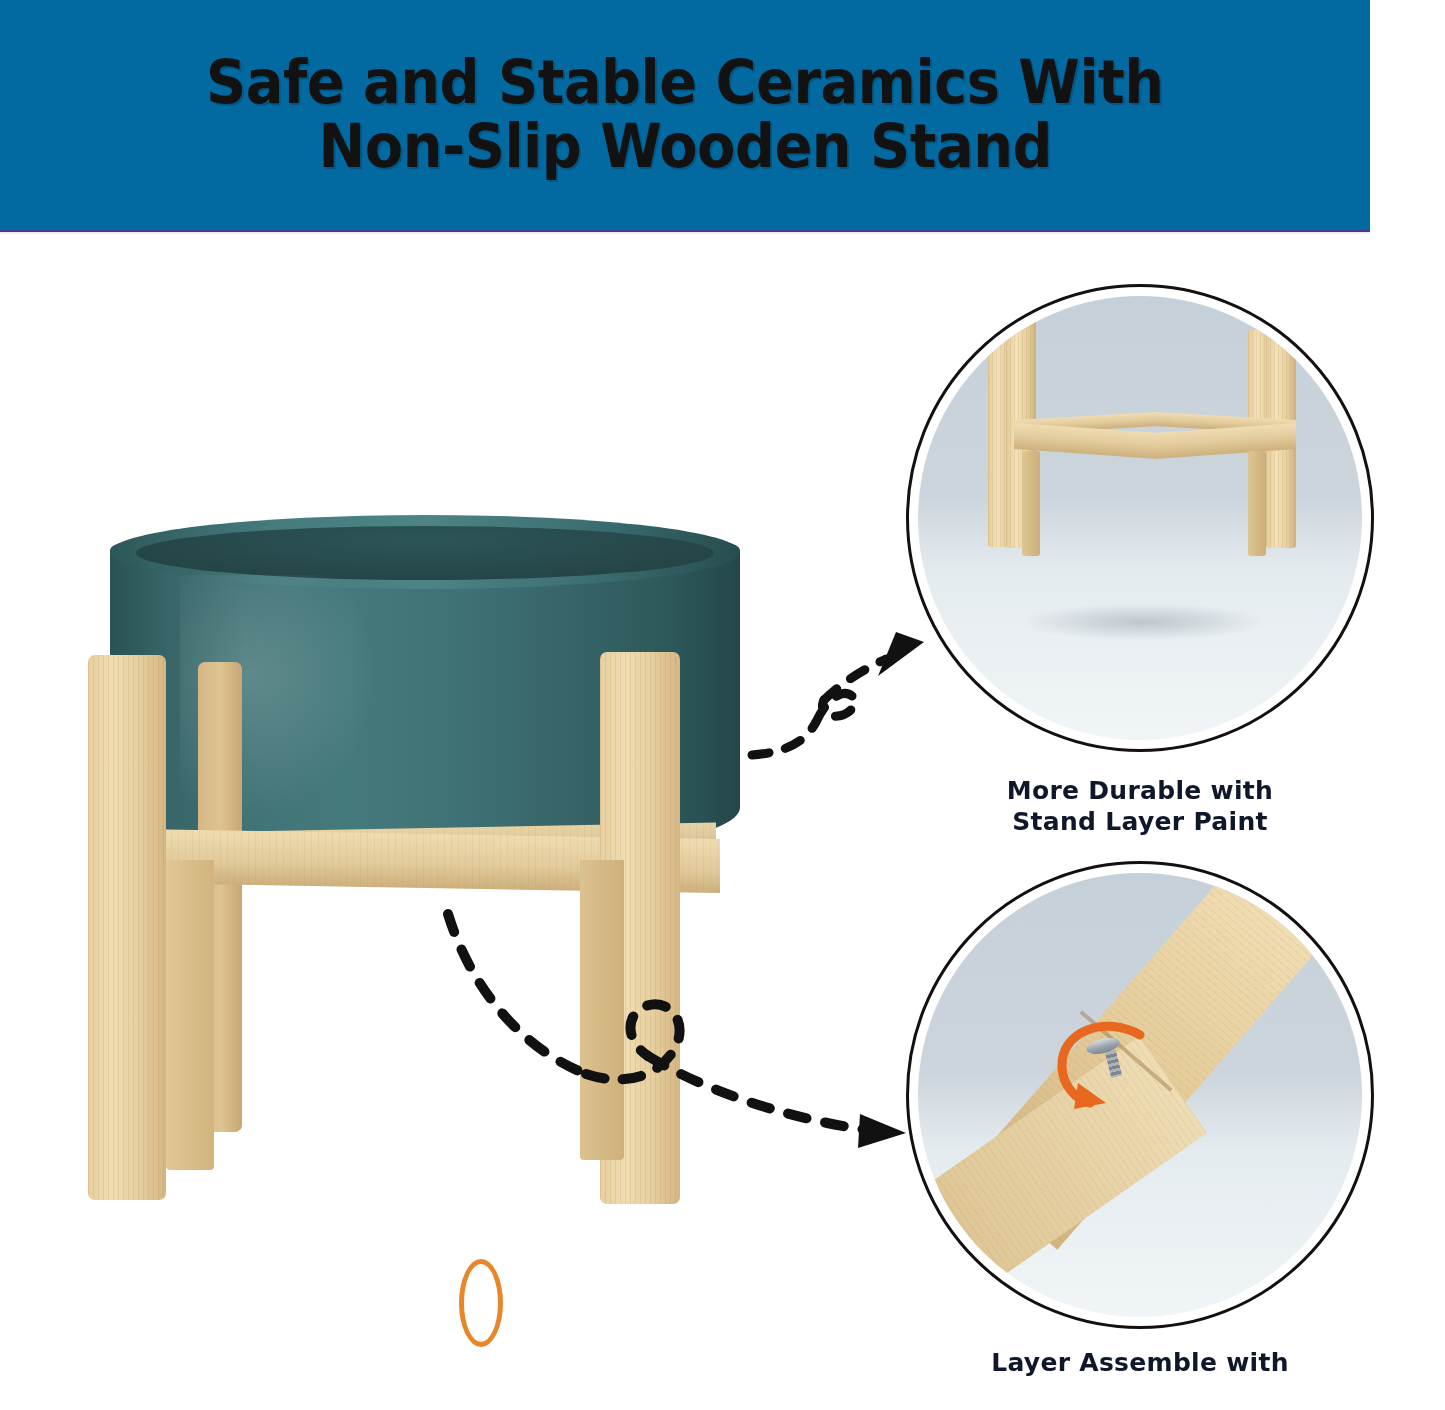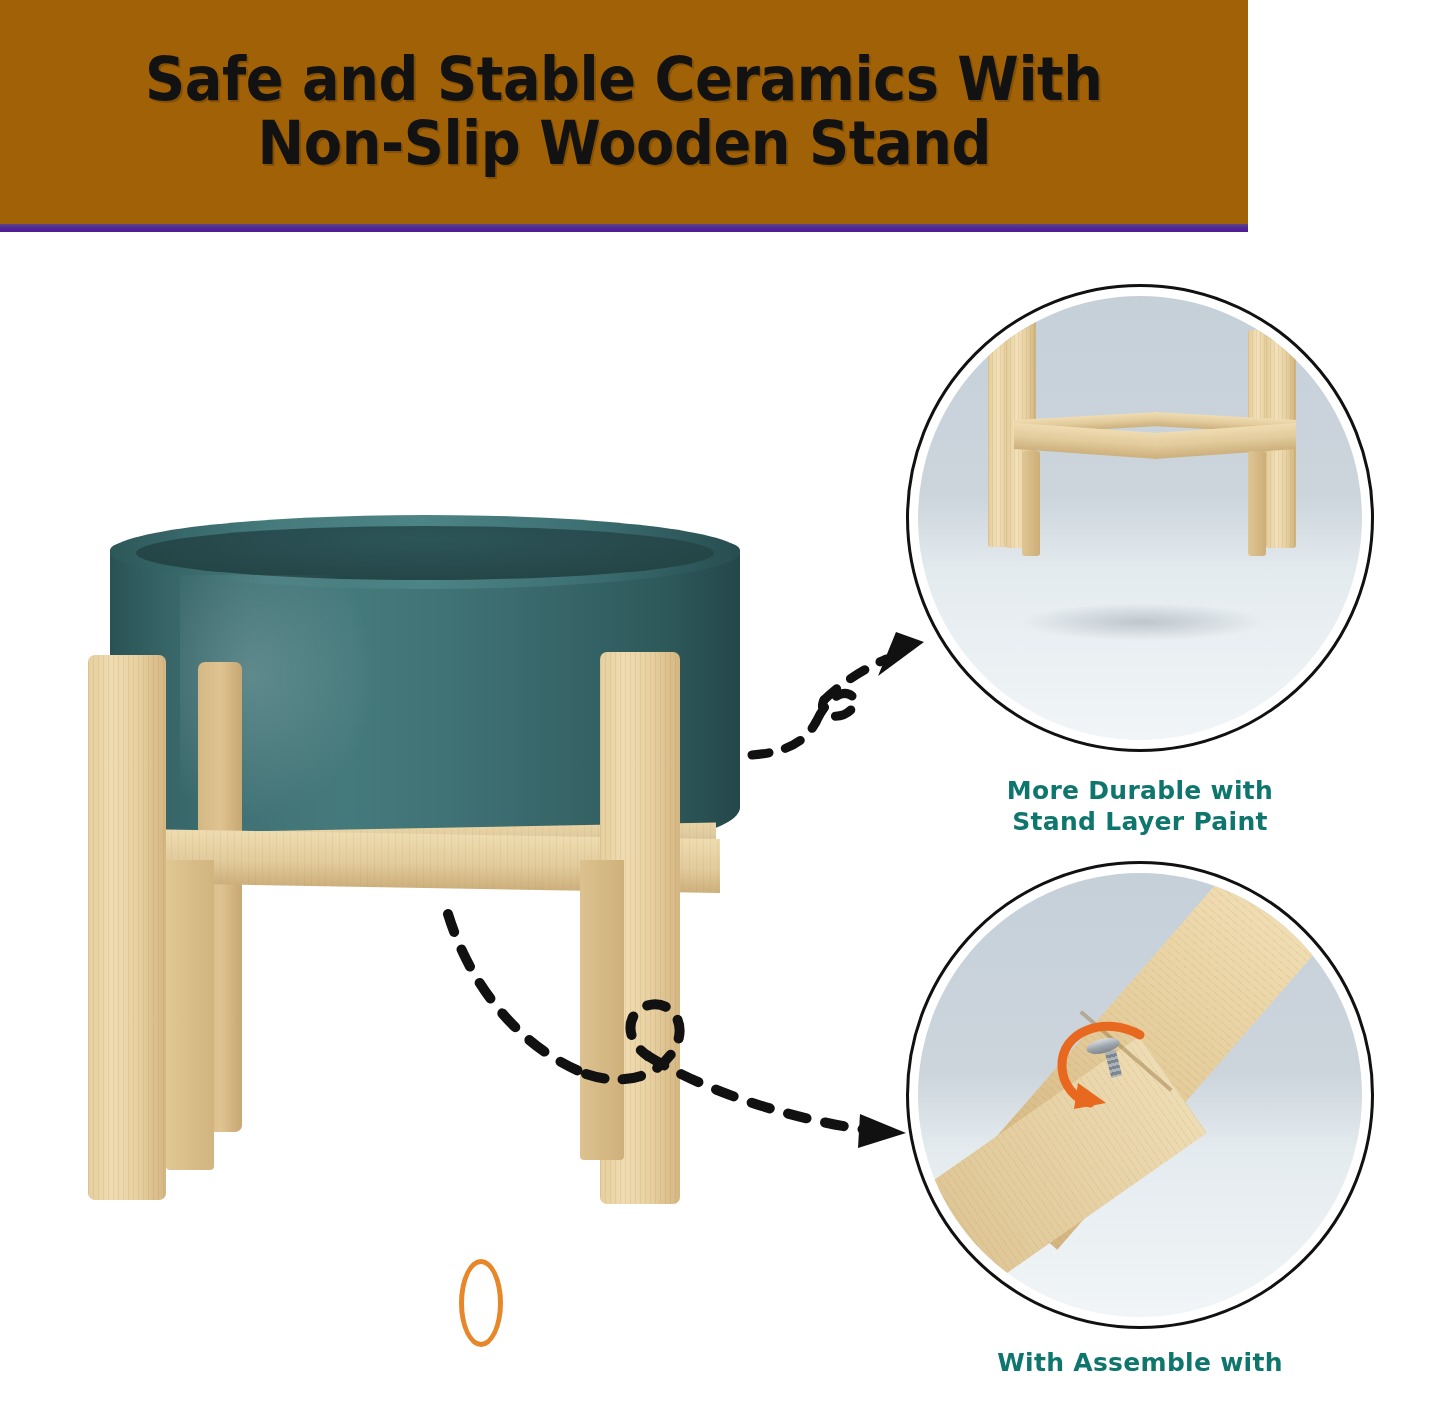--- a/index.html
+++ b/index.html
@@ -11,25 +11,25 @@
   }
   #page {
     position:relative;
     width:1445px; height:1410px;
     background:#ffffff;
   }
 
   
   #header-banner {
     position:absolute; left:0; top:0;
-    width:1248px; height:232px;
-    background:#a16207;
+    width:1370px; height:232px;
+    background:#0369a1;
     display:flex; flex-direction:column;
     align-items:center; justify-content:center;
-    border-bottom:8px solid #4c1d95;
+    border-bottom:3px solid #4c1d95;
   }
   #header-banner::after{
     content:""; position:absolute; left:0; bottom:-6px;
     width:100%; height:6px;
     background:linear-gradient(to bottom, rgba(120,135,130,.35), rgba(255,255,255,0));
   }
   .headline {
     font-family:"DejaVu Sans", sans-serif;
     font-weight:bold;
     font-size:60px;
@@ -155,21 +155,21 @@
   }
 
   
   .caption {
     position:absolute; width:468px;
     text-align:center;
     font-family:"DejaVu Sans", sans-serif;
     font-weight:bold;
     font-size:25px;
     line-height:1.22;
-    color:#0f766e;
+    color:#0f172a;
     letter-spacing:0.3px;
   }
   #caption-durable { left:906px; top:776px; }
   #caption-assemble { left:906px; top:1348px; }
 
   .cap-line { display:block; white-space:nowrap; }
 
   
   #arrows { position:absolute; left:0; top:0; width:1445px; height:1410px; pointer-events:none; }
 </style>
@@ -268,21 +268,21 @@
       <div class="screw-shaft" style="left:190px; top:178px; transform:rotate(-14deg);"></div>
 
       <svg style="position:absolute; left:126px; top:140px; width:140px; height:110px;" viewBox="0 0 140 110">
         <path d="M 96 22 C 62 2, 16 18, 18 54 C 19 74, 32 86, 46 90" fill="none" stroke="#e8681f" stroke-width="9" stroke-linecap="round"></path>
         <polygon points="34,70 62,90 30,96" fill="#e8681f"></polygon>
       </svg>
     </div>
   </div>
 
   <div class="caption" id="caption-assemble">
-    <span class="cap-line">With Assemble with</span>
+    <span class="cap-line">Layer Assemble with</span>
   </div>
 
   <svg id="arrows" viewBox="0 0 1445 1410">
 
     <g>
       <path d="M 752 755 C 790 752, 806 740, 816 722" fill="none" stroke="#111" stroke-width="9" stroke-linecap="round" stroke-dasharray="17 17"></path>
       <path d="M 816 722 C 826 700, 842 688, 852 696 C 861 703, 848 718, 832 716
                C 824 715, 820 708, 824 700" fill="none" stroke="#111" stroke-width="9" stroke-linecap="round" stroke-dasharray="17 16"></path>
       <path d="M 824 700 C 840 684, 862 670, 886 659" fill="none" stroke="#111" stroke-width="9" stroke-linecap="round" stroke-dasharray="17 17"></path>
       <polygon points="878,676 924,642 896,632" fill="#111"></polygon>

